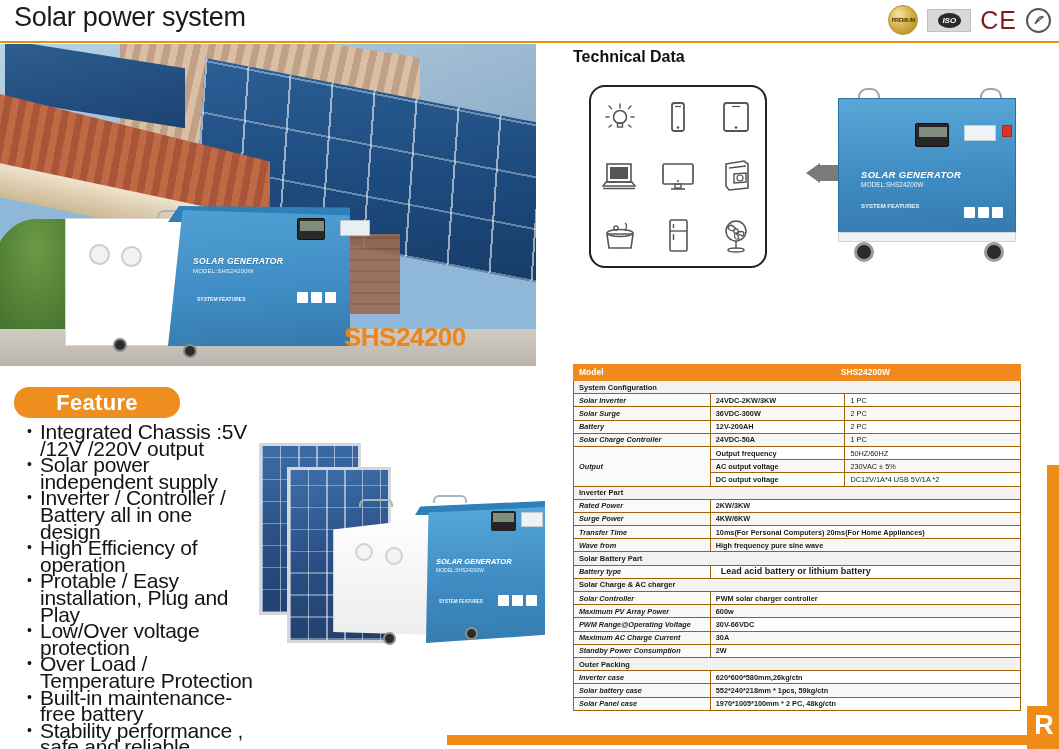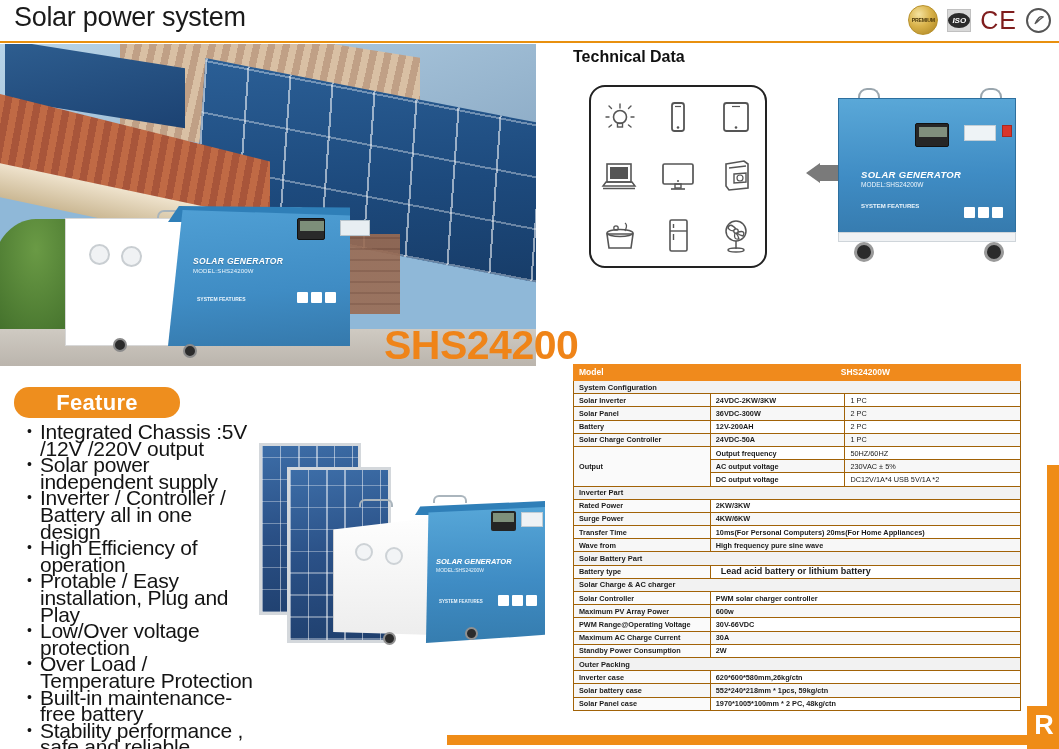--- a/index.html
+++ b/index.html
@@ -27,21 +27,21 @@
   }
   .badge-premium {
     width: 30px; height: 30px; border-radius: 50%;
     background: radial-gradient(circle at 35% 30%, #f5e3a0 0%, #d9b24a 45%, #a8811f 100%);
     border: 1.5px solid #b8912c;
     display: flex; align-items: center; justify-content: center;
     font-size: 5.2px; font-weight: bold; color: #4a3608;
     letter-spacing: -0.2px;
   }
   .badge-iso {
-    width: 24px; height: 23px; background: #d8d8d8;
+    width: 44px; height: 23px; background: #d8d8d8;
     display: flex; align-items: center; justify-content: center;
     border: 1px solid #c0c0c0;
   }
   .badge-iso-inner {
     width: 23px; height: 15px; border-radius: 50%;
     background: #2b2b2b; color: #fff;
     font-size: 8px; font-weight: bold; font-style: italic;
     display: flex; align-items: center; justify-content: center;
   }
   .badge-ce {
@@ -160,22 +160,22 @@
   }
   .hp-sysfeat {
     position: absolute; left: 132px; top: 100px;
     font-size: 5px; color: #eaf4fb; font-weight: bold;
   }
   .hp-wheel {
     position: absolute; width: 14px; height: 14px; border-radius: 50%;
     background: #2b2b2b; border: 2px solid #8a8a8a;
   }
   .hero-model-name {
-    position: absolute; left: 384px; top: 322px;
-    font-size: 41px; font-weight: bold; color: #ef8418;
+    position: absolute; left: 344px; top: 322px;
+    font-size: 26px; font-weight: bold; color: #ef8418;
     letter-spacing: -0.5px;
   }
 
   
   .feature-pill {
     position: absolute; left: 14px; top: 387px;
     width: 166px; height: 31px; border-radius: 15px;
     background: #ee8e1e;
     display: flex; align-items: center; justify-content: center;
   }
@@ -338,21 +338,21 @@
     line-height: 9px;
   }
   .spec-table tr.hdr td {
     background: #f08a1c; color: #ffffff; font-weight: bold;
     font-size: 8.5px; padding: 3px 5px; border-color: #f08a1c;
   }
   .spec-table tr.hdr td.val { text-align: center; }
   .spec-table tr.section td {
     background: #f2f2f2; font-weight: bold; font-size: 7.5px;
   }
-  .spec-table td.k { width: 137px; font-weight: bold; background: #fafafa; }
+  .spec-table td.k { width: 137px; font-weight: bold; background: #fafafa; font-style: italic; }
   .spec-table td.v { width: 135px; font-weight: bold; }
   .spec-table td.q { width: 176px; font-weight: normal; }
   .spec-table td.wide { font-weight: bold; }
   .spec-table td.big { font-size: 9px; font-weight: bold; padding-left: 10px; }
   .spec-table tr.alt td { background: #f7f7f7; }
 
   
   .edge-bar-right {
     position: absolute; right: 0; top: 465px; width: 12px; height: 284px;
     background: #ef8c17;
@@ -584,21 +584,21 @@
 
     <tr class="section">
       <td colspan="3">System Configuration</td>
     </tr>
     <tr>
       <td class="k">Solar Inverter</td>
       <td class="v">24VDC-2KW/3KW</td>
       <td class="q">1 PC</td>
     </tr>
     <tr class="alt">
-      <td class="k">Solar Panel</td>
+      <td class="k">Solar Surge</td>
       <td class="v">36VDC-300W</td>
       <td class="q">2 PC</td>
     </tr>
     <tr>
       <td class="k">Battery</td>
       <td class="v">12V-200AH</td>
       <td class="q">2 PC</td>
     </tr>
     <tr class="alt">
       <td class="k">Solar Charge Controller</td>

